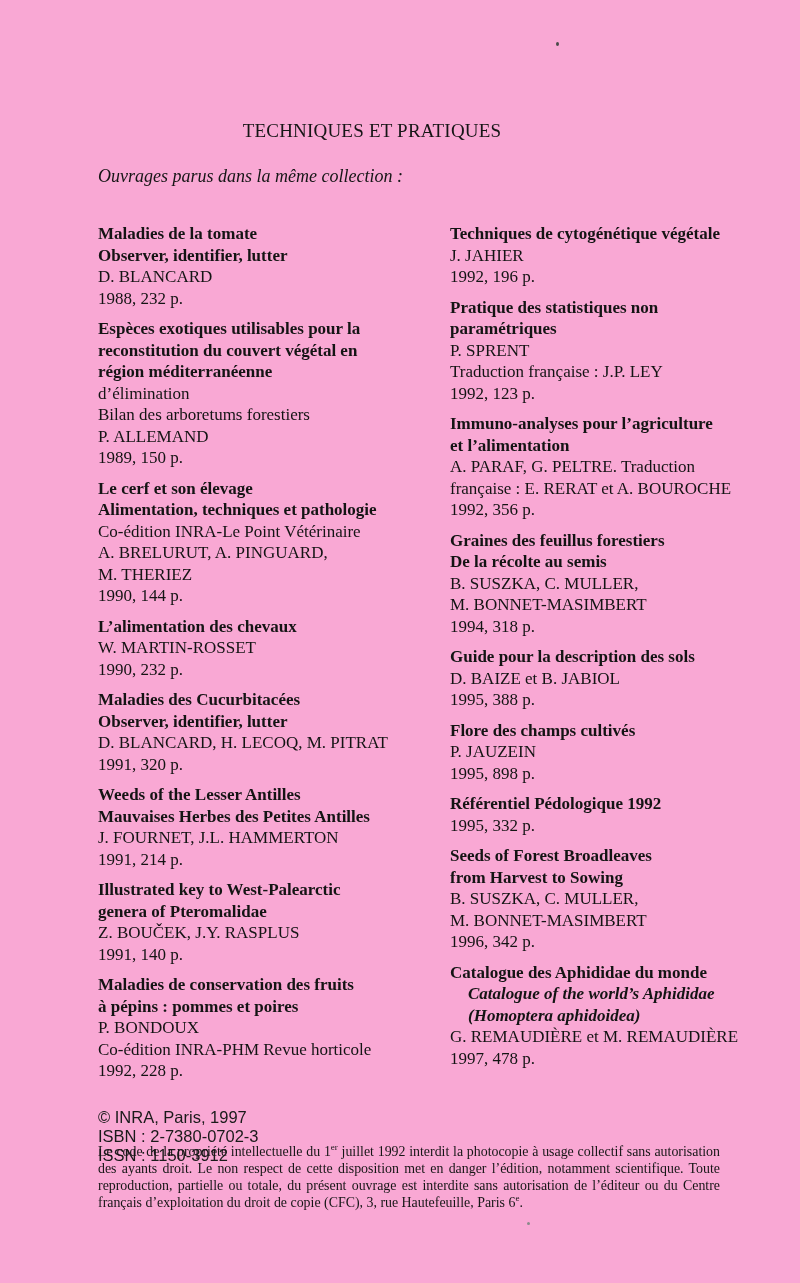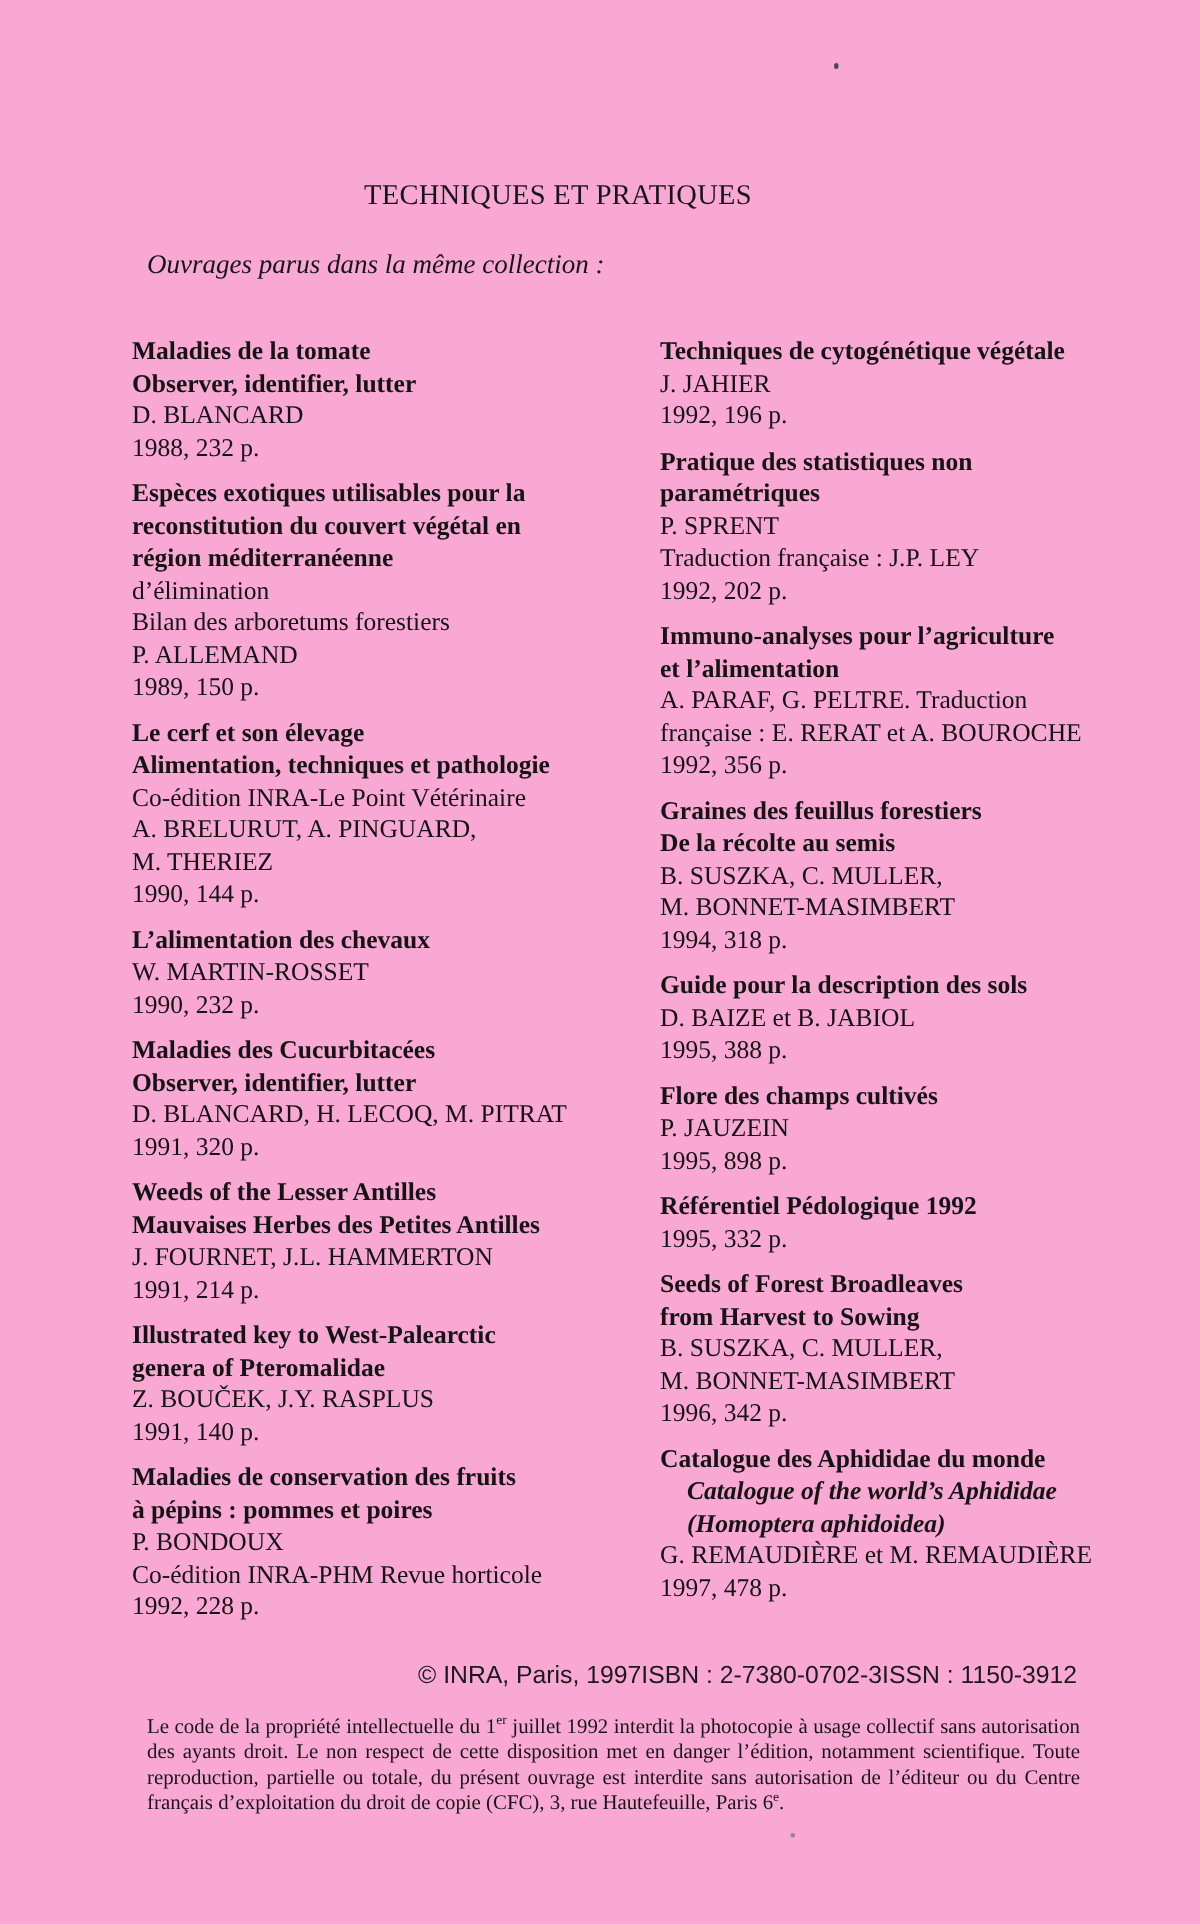--- a/index.html
+++ b/index.html
@@ -33,21 +33,20 @@
   }
   .collection-line {
     margin: 24px 0 0 0;
     font-style: italic;
     font-size: 18px;
     color: #161616;
   }
   .columns {
     display: flex;
     margin-top: 36px;
-    justify-content: center;
   }
   .col-left { width: 352px; flex: 0 0 352px; }
   .col-right { flex: 1; }
   .entry { margin-bottom: 9px; }
   .line {
     font-size: 17px;
     line-height: 21.5px;
     white-space: nowrap;
   }
   .line.bold { font-weight: bold; }
@@ -56,20 +55,21 @@
     position: absolute;
     left: 98px;
     top: 1108px;
     width: 620px;
     display: flex;
     justify-content: flex-end;
     align-items: baseline;
     font-family: "Liberation Sans", sans-serif;
     font-size: 16.5px;
     color: #1a1a1a;
+    flex-direction: column;
   }
   .legal {
     position: absolute;
     left: 98px;
     top: 1144px;
     width: 622px;
     margin: 0;
     font-size: 13.9px;
     line-height: 16.9px;
     text-align: justify;
@@ -158,21 +158,21 @@
           <div class="entry">
             <div class="line bold">Techniques de cytogénétique végétale</div>
             <div class="line reg">J. JAHIER</div>
             <div class="line reg">1992, 196 p.</div>
           </div>
           <div class="entry">
             <div class="line bold">Pratique des statistiques non</div>
             <div class="line bold">paramétriques</div>
             <div class="line reg">P. SPRENT</div>
             <div class="line reg">Traduction française : J.P. LEY</div>
-            <div class="line reg">1992, 202 p.</div>
+            <div class="line reg">1992, 123 p.</div>
           </div>
           <div class="entry">
             <div class="line bold">Immuno-analyses pour l’agriculture</div>
             <div class="line bold">et l’alimentation</div>
             <div class="line reg">A. PARAF, G. PELTRE. Traduction</div>
             <div class="line reg">française : E. RERAT et A. BOUROCHE</div>
             <div class="line reg">1992, 356 p.</div>
           </div>
           <div class="entry">
             <div class="line bold">Graines des feuillus forestiers</div>

